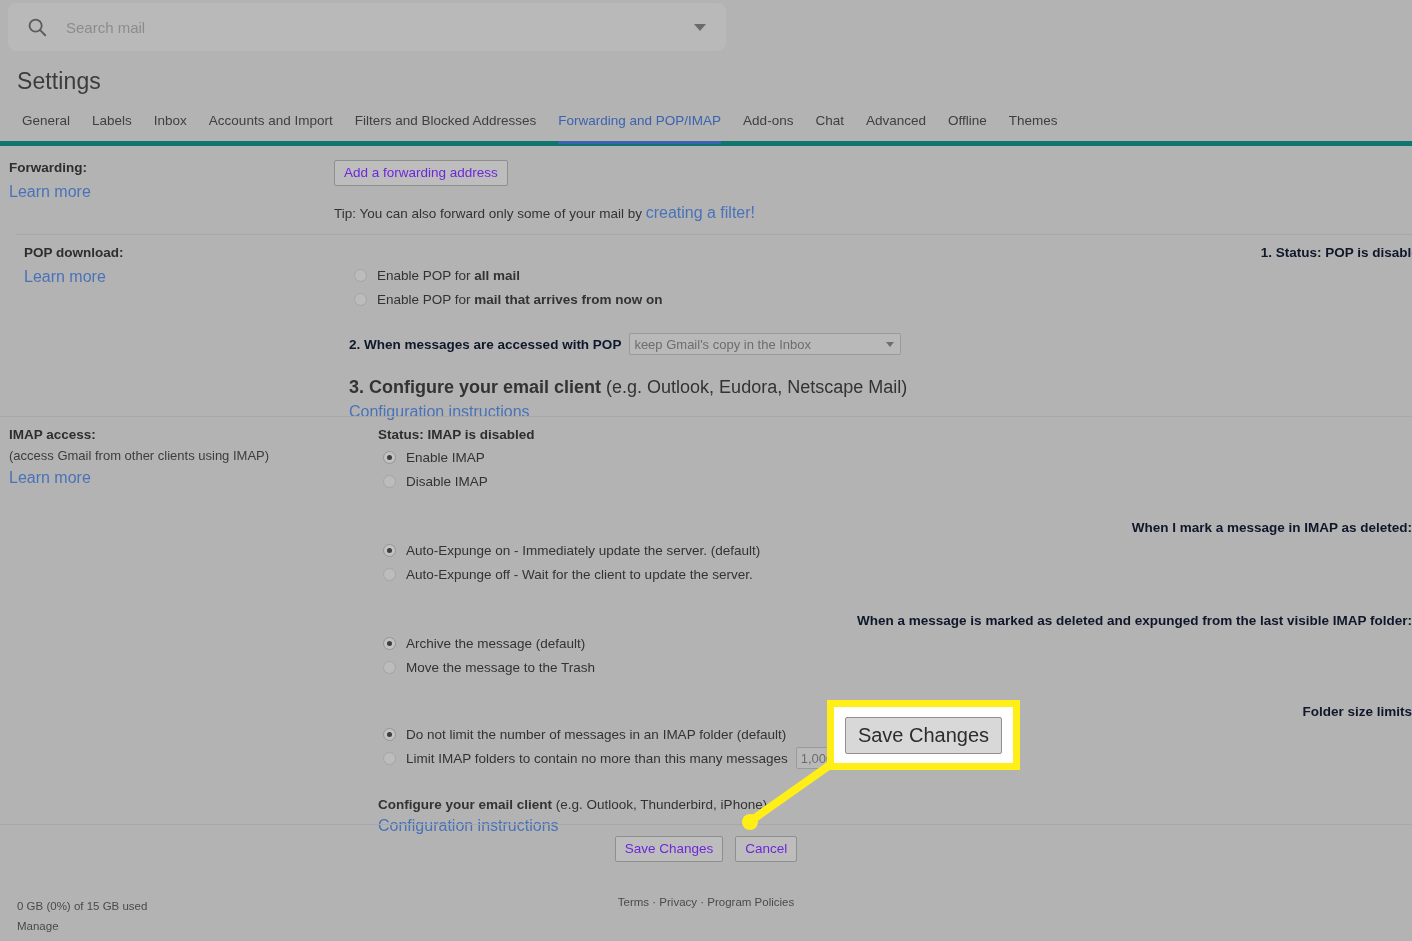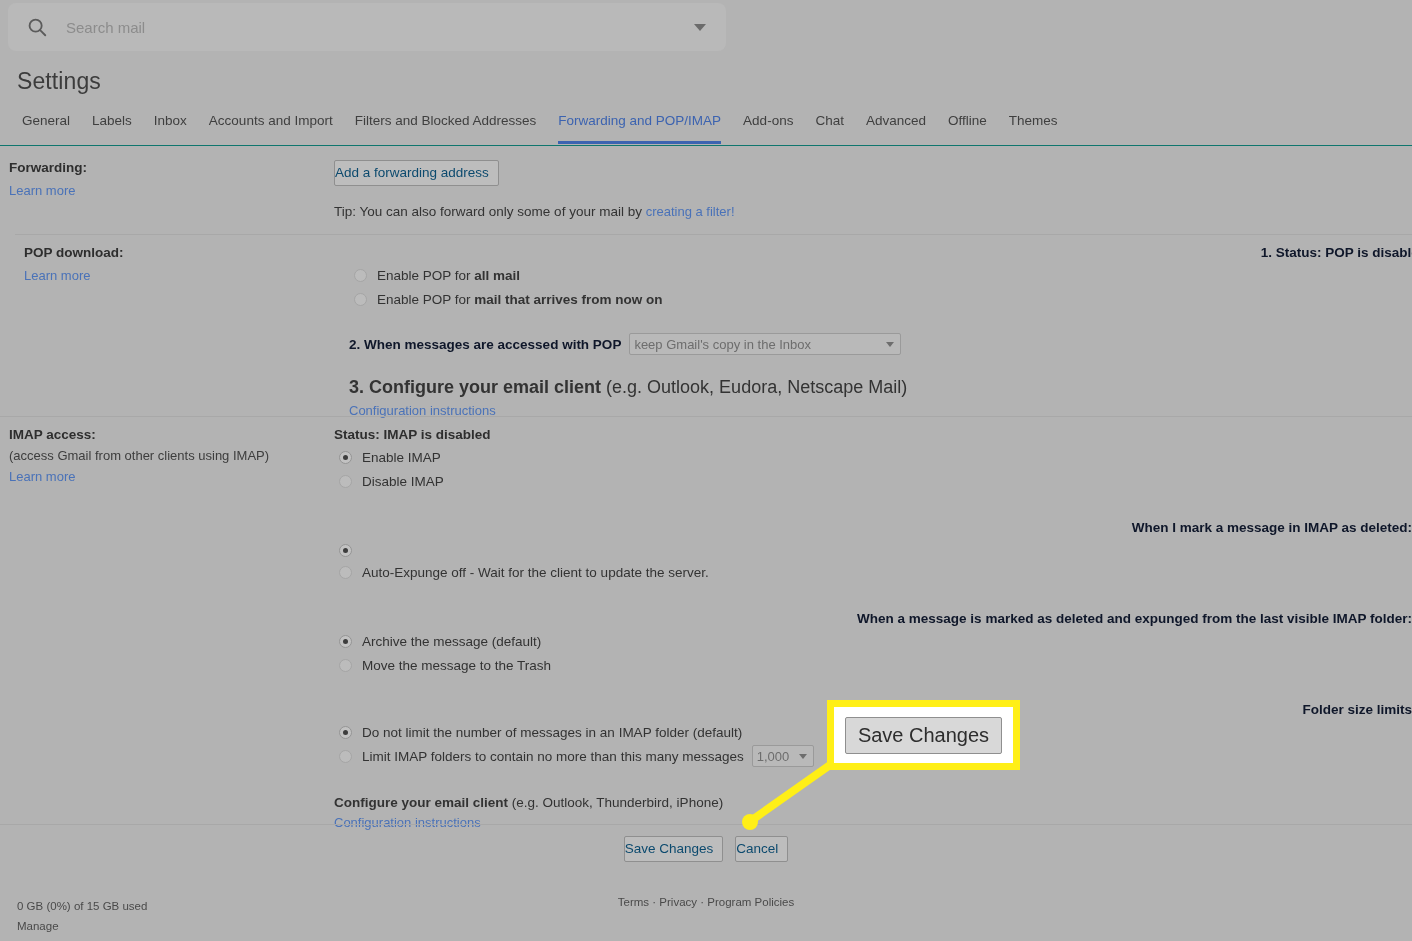--- a/index.html
+++ b/index.html
@@ -52,21 +52,21 @@
   .settings-title {
     position: absolute; left: 17px; top: 68px;
     font-size: 23px; font-weight: 400; color: #3c3c3c;
     letter-spacing: .1px;
   }
 
   
   .tabs {
     position: absolute; left: 0; top: 110px;
     width: 1412px; height: 36px;
-    border-bottom: 1px solid #0f766e;
+    border-bottom: 5px solid #0f766e;
     display: flex; align-items: flex-start;
     padding-left: 22px;
   }
   .tab {
     font-size: 13.5px; color: #3f3f3f;
     padding: 0 0 9px 0; margin-right: 22px;
     cursor: pointer; white-space: nowrap;
     border-bottom: 3px solid transparent;
     line-height: 22px;
   }
@@ -79,30 +79,30 @@
   }
   .rowline { border-top: 1px solid #a8a8a8; }
   .lab-col {
     width: 334px; flex: 0 0 334px;
     padding-left: 9px; padding-top: 10px;
   }
   .body-col { flex: 1 1 auto; padding-top: 10px; }
 
   .lab-title { font-size: 13.5px; font-weight: bold; color: #2e2e2e; }
   .lab-sub { font-size: 13px; color: #3d3d3d; margin-top: 6px; }
-  .link { color: #4a72b8; cursor: pointer; font-size: 13px; }
+  .link { color: #4a72b8; cursor: pointer; font-size: 16px; }
 
   .btn {
     display: inline-block;
     font-family: "Liberation Sans", sans-serif;
-    font-size: 13.5px; color: #0c4a6e;
+    font-size: 13.5px; color: #6d28d9;
     background: #bdbdbd;
     border: 1px solid #8f8f8f;
     border-radius: 2px;
-    padding: 4px 9px 5px 0;
+    padding: 4px 9px 5px 9px;
     cursor: pointer; line-height: 15px;
   }
 
   .tip { font-size: 13.5px; color: #333; margin-top: 18px; }
 
   .hdg { font-size: 13.5px; font-weight: bold; color: #0f172a; text-align: right; }
   .opt {
     display: flex; align-items: flex-start;
     font-size: 13.5px; color: #333;
     margin-top: 7px; cursor: pointer; line-height: 17px;
@@ -260,21 +260,21 @@
         </span>
       </div>
 
       <div style="margin-top:22px;font-size:18px;color:#333;">
         <b>3. Configure your email client</b><span> (e.g. Outlook, Eudora, Netscape Mail)</span>
       </div>
       <div class="link" style="margin-top:5px;">Configuration instructions</div>
     </div>
   </div>
 
-  <div class="row rowline" style="top:416px;">
+  <div class="row rowline" style="top:416px;gap:44px;">
     <div class="lab-col">
       <div class="lab-title">IMAP access:</div>
       <div class="lab-sub">(access Gmail from other clients using IMAP)</div>
       <div class="link" style="margin-top:6px;">Learn more</div>
     </div>
 
     <div class="body-col">
       <div style="font-size:13.5px;font-weight:bold;color:#2e2e2e;">Status: IMAP is disabled</div>
 
       <div class="opt">
@@ -282,20 +282,21 @@
         <span>Enable IMAP</span>
       </div>
       <div class="opt">
         <span class="radio dim"></span>
         <span>Disable IMAP</span>
       </div>
 
       <div class="hdg" style="margin-top:30px;">When I mark a message in IMAP as deleted:</div>
       <div class="opt">
         <span class="radio checked"></span>
+        <span>Auto-Expunge on - Immediately update the server. (default)</span>
       </div>
       <div class="opt">
         <span class="radio dim"></span>
         <span>Auto-Expunge off - Wait for the client to update the server.</span>
       </div>
 
       <div class="hdg" style="margin-top:30px;">When a message is marked as deleted and expunged from the last visible IMAP folder:</div>
       <div class="opt">
         <span class="radio checked"></span>
         <span>Archive the message (default)</span>

